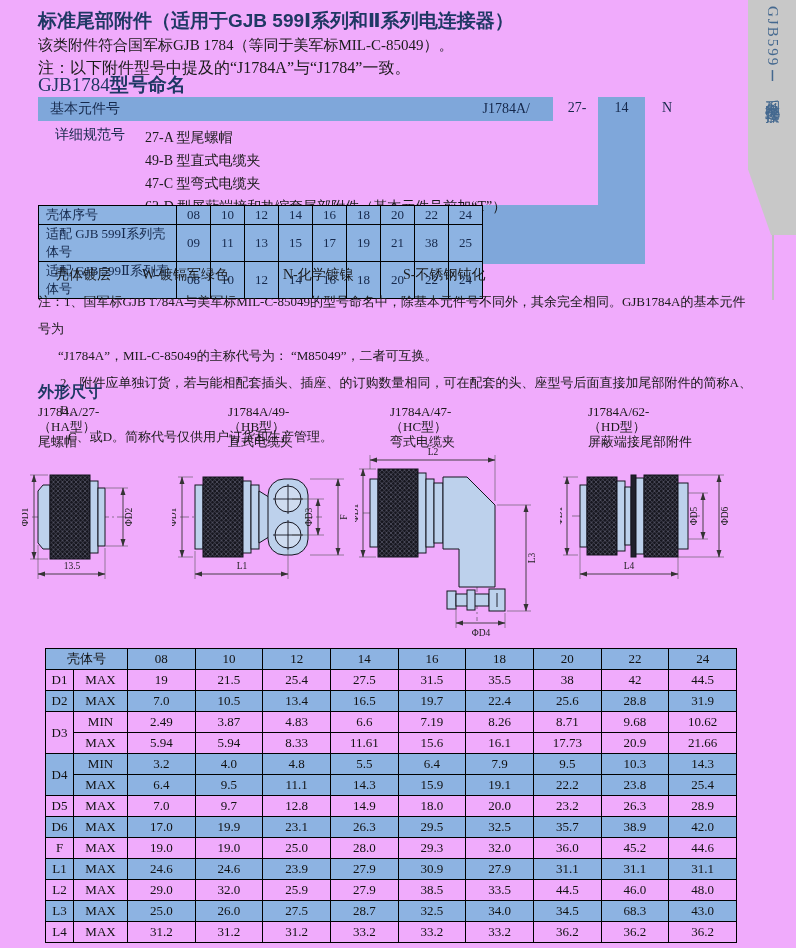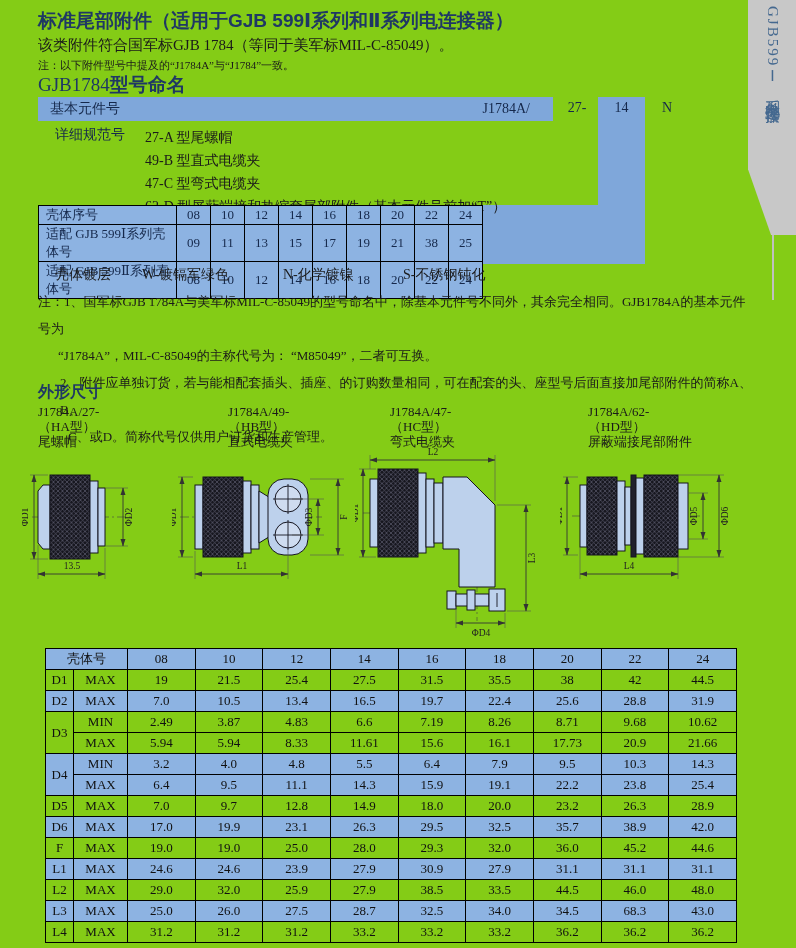--- a/index.html
+++ b/index.html
@@ -1,23 +1,23 @@
 <!DOCTYPE html>
 <html><head>
 <meta charset="utf-8">
 <style>
   html,body{margin:0;padding:0;background:#fff;}
-  .page{position:relative;width:796px;height:948px;background:#84cc16;overflow:hidden;
+  .page{position:relative;width:796px;height:948px;background:#f0abfc;overflow:hidden;
         font-family:"Liberation Serif","DejaVu Serif",serif;color:#111;}
   .abs{position:absolute;}
   
   .title{left:38px;top:8px;font-family:"Liberation Sans","DejaVu Sans",sans-serif;
          font-weight:bold;font-size:19px;color:#1f3864;}
   .subtitle{left:38px;top:36px;font-size:15px;color:#1a1a1a;}
-  .topnote{left:38px;top:58px;font-size:11px;color:#1a1a1a;}
+  .topnote{left:38px;top:58px;font-size:16px;color:#1a1a1a;}
   .naming-heading{left:38px;top:72px;font-size:19px;color:#1f3864;}
   .naming-heading .code{font-family:"Liberation Serif",serif;}
   .naming-heading .rest{font-family:"Liberation Sans",sans-serif;font-weight:bold;}
   .sec-heading{left:38px;top:382px;font-family:"Liberation Sans",sans-serif;
                font-weight:bold;font-size:16px;color:#1f3864;}
   
   .basic-bar{left:38px;top:97px;width:515px;height:24px;background:#7fa7da;
              display:flex;align-items:center;justify-content:space-between;
              font-size:14px;color:#15284b;gap:16px;}
   .basic-bar .lbl{padding-left:12px;}

